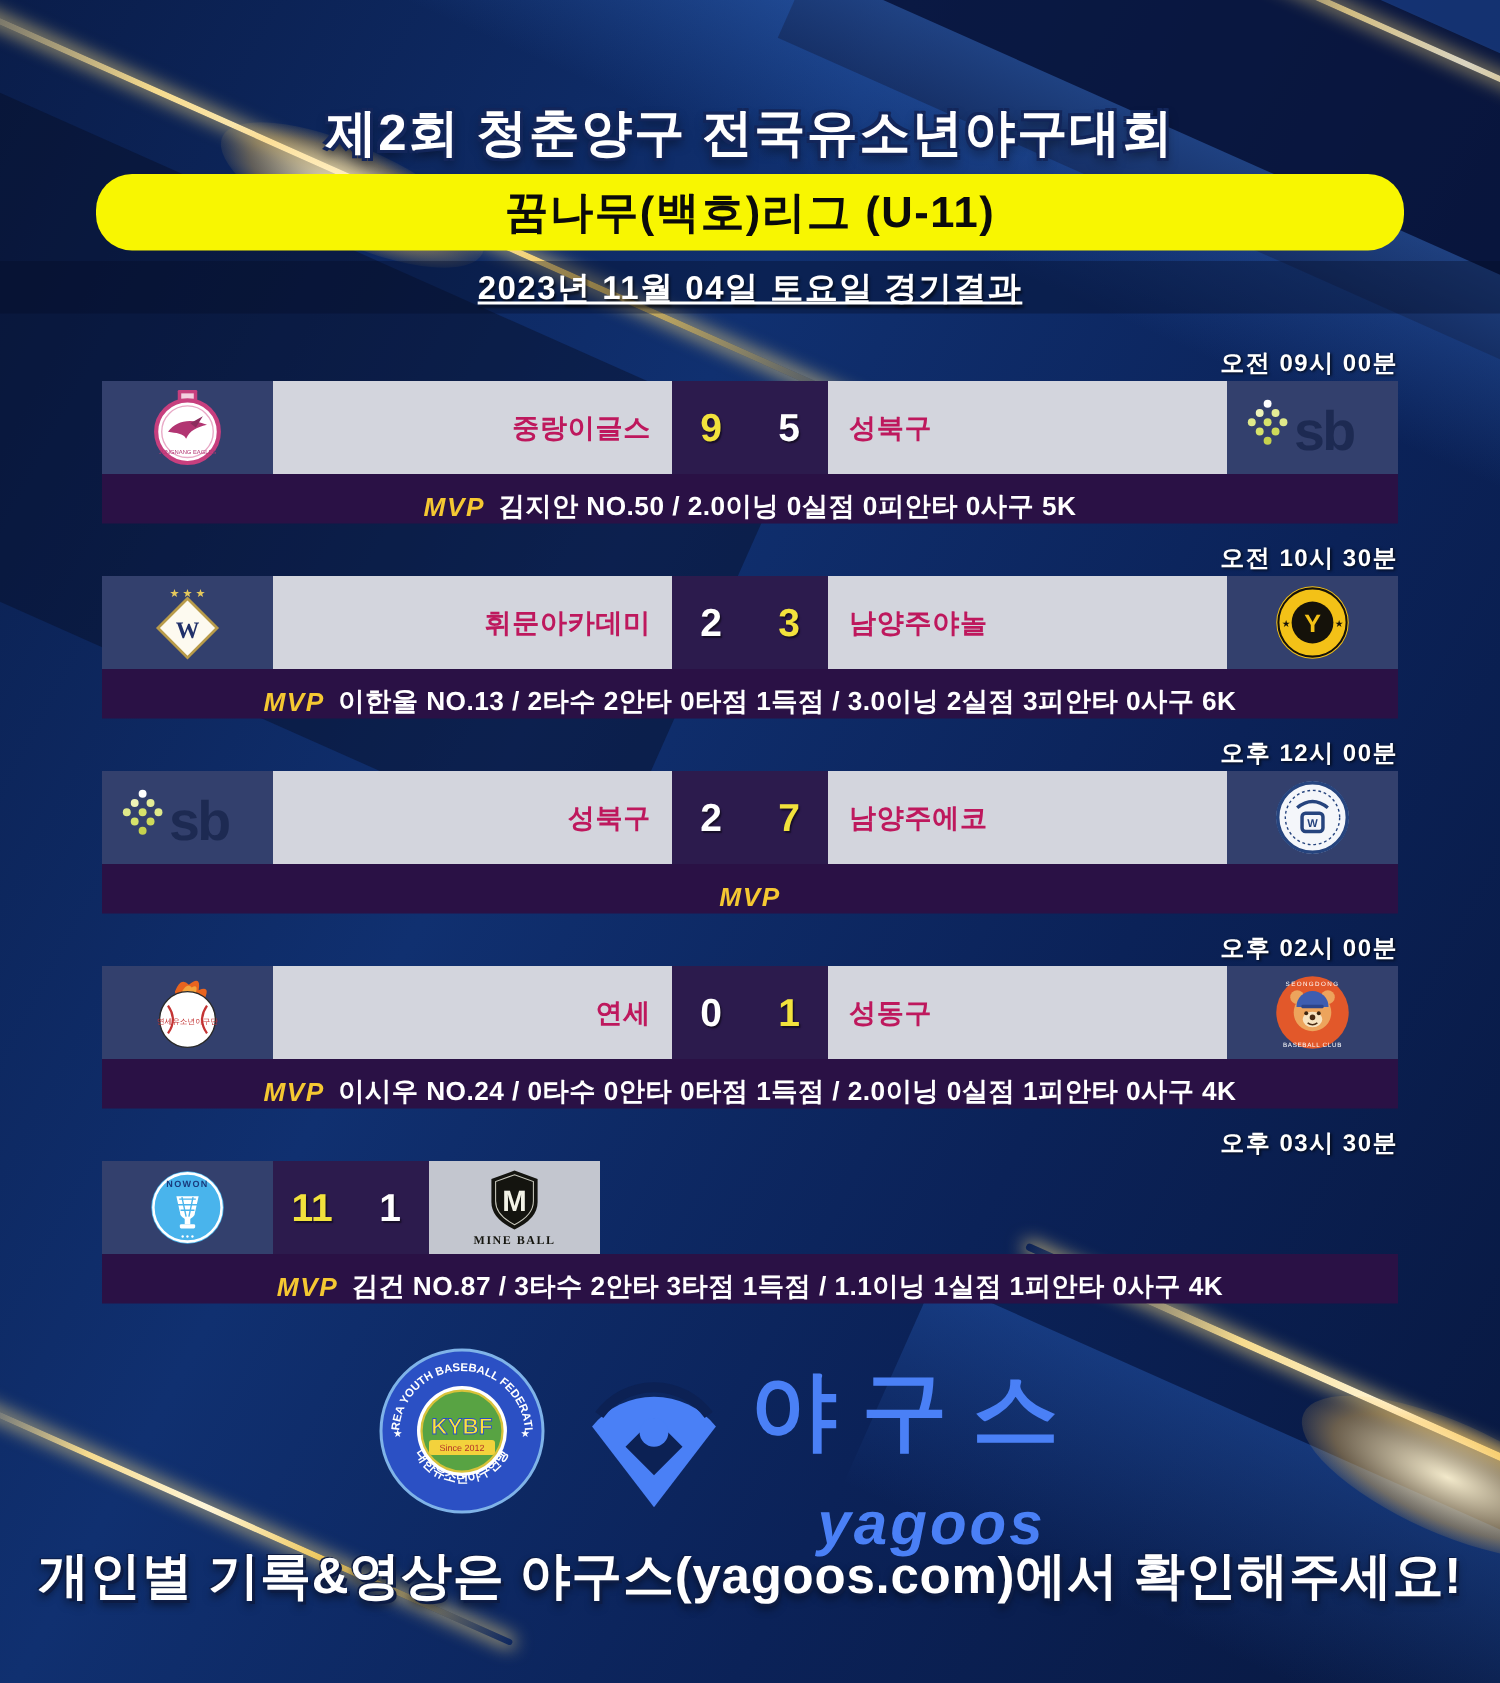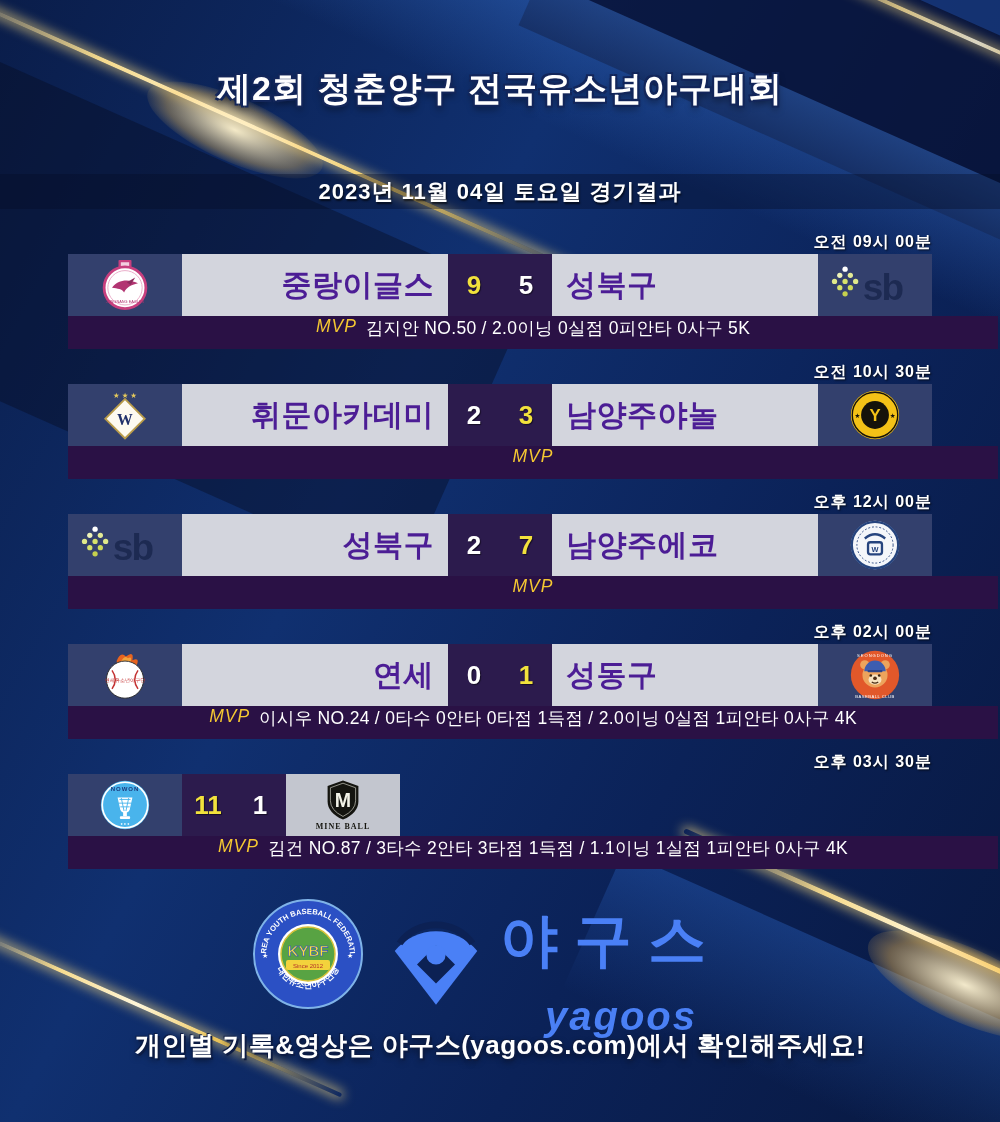--- a/index.html
+++ b/index.html
@@ -34,80 +34,81 @@
     background:radial-gradient(ellipse,rgba(255,244,210,.95),rgba(255,196,84,.4) 55%,rgba(255,196,84,0) 78%);}
   
   .title{position:absolute;z-index:2;top:66px;left:0;width:100%;text-align:center;
     font-size:34px;font-weight:700;color:#ffffff;letter-spacing:1px;
     text-shadow:2px 2px 0 #13265a,-2px 2px 0 #13265a,2px -2px 0 #13265a,-2px -2px 0 #13265a,0 4px 7px rgba(0,0,0,.55);}
   .banner{position:absolute;z-index:2;left:64px;top:116px;width:872px;height:51px;
     background:#f8f601;border-radius:24px;display:flex;align-items:center;justify-content:center;
     font-size:29px;font-weight:800;color:#0b0b0b;letter-spacing:1px;}
   .dateband{position:absolute;z-index:2;left:0;top:174px;width:100%;height:35px;
     background:rgba(6,14,40,.38);display:flex;align-items:center;justify-content:center;
-    font-size:22px;font-weight:800;color:#fff;letter-spacing:1px;text-shadow:1px 2px 2px rgba(0,0,0,.65);}
+    font-size:22px;font-weight:800;color:#fff;letter-spacing:1px;text-shadow:1px 2px 2px rgba(0,0,0,.65);text-decoration:underline;}
   
   .games{position:absolute;z-index:2;left:0;top:214px;width:100%;margin-top:16px;}
   .game{height:130px;position:relative;}
   .game .time{position:absolute;right:68px;top:2px;font-size:16px;font-weight:800;color:#fff;
     text-shadow:1px 1px 2px rgba(0,0,0,.8);letter-spacing:1px;}
   .game .row{position:absolute;left:68px;top:24px;width:864px;height:62px;display:flex;}
   .logo-box{width:114px;height:62px;background:#33406d;display:flex;flex-direction:column;
     align-items:center;justify-content:center;overflow:hidden;}
   .logo-box--light{background:#c3c6cf;}
   .panel{width:266px;background:#d3d5dd;display:flex;align-items:center;}
   .panel.home{justify-content:flex-end;padding-right:14px;}
   .panel.away{justify-content:flex-start;padding-left:14px;}
-  .team-name{font-size:30px;font-weight:800;color:#4c1d95;letter-spacing:0.5px;white-space:nowrap;}
+  .team-name{font-size:18px;font-weight:800;color:#be185d;letter-spacing:0.5px;white-space:nowrap;}
   .score-strip{width:104px;background:#2c1b4d;display:flex;}
   .score{flex:1;display:flex;align-items:center;justify-content:center;font-size:26px;font-weight:800;
     text-shadow:1px 1px 1px rgba(0,0,0,.5);}
   .score.win{color:#f2e23c;}
   .score.lose{color:#ffffff;}
-  .mvp{position:absolute;left:68px;top:86px;width:930px;height:33px;background:#2a1145;
-    display:flex;align-items:flex-start;justify-content:center;gap:9px;font-size:17.5px;font-weight:400;}
+  .mvp{position:absolute;left:68px;top:86px;width:864px;height:33px;background:#2a1145;
+    display:flex;align-items:flex-end;justify-content:center;gap:9px;font-size:17.5px;font-weight:700;}
   .mvp .label{color:#f5c832;font-style:italic;letter-spacing:1px;}
   .mvp .text{color:#ffffff;letter-spacing:0.3px;}
   
   .logo{width:52px;height:52px;display:flex;align-items:center;justify-content:center;}
   .logo svg{width:100%;height:100%;display:block;}
   .logo-sb-seongbuk{width:88px;height:46px;}
   .logo-mineball{width:40px;height:42px;}
   .logo-caption{font-size:8px;font-weight:bold;color:#15150f;letter-spacing:1px;margin-top:1px;
     font-family:"Liberation Serif",serif;}
   .logo-caption:empty{display:none;}
   
   .kybf{position:absolute;z-index:2;left:252px;top:898px;width:112px;height:112px;}
   .yg-icon{position:absolute;z-index:2;left:388px;top:894px;width:96px;height:116px;}
   .yg-kr{position:absolute;z-index:2;left:500px;top:902px;font-size:58px;font-weight:800;
     color:#4a80f6;letter-spacing:16px;white-space:nowrap;}
   .yg-en{position:absolute;z-index:2;left:545px;top:994px;font-size:40px;font-weight:700;
     font-style:italic;color:#4a80f6;letter-spacing:2px;}
   .notice{position:absolute;z-index:2;left:0;top:1028px;width:100%;text-align:center;
-    font-size:26px;font-weight:800;color:#fff;letter-spacing:0.5px;
+    font-size:34px;font-weight:800;color:#fff;letter-spacing:0.5px;
     text-shadow:2px 2px 0 #0d1c44,-1px -1px 0 #0d1c44,0 3px 6px rgba(0,0,0,.55);}
 </style>
 </head>
 <body>
 
 <div class="canvas">
 
   <div class="streak st-darktr"></div>
   <div class="streak st-blue1"></div>
   <div class="streak st-blue2"></div>
   <div class="streak st-darktl"></div>
   <div class="streak gold st-gold1"></div>
   <div class="streak st-glow1"></div>
   <div class="streak gold st-gold2"></div>
   <div class="streak gold st-gold3"></div>
   <div class="streak st-blue3"></div>
   <div class="streak gold st-gold4"></div>
   <div class="streak st-glow2"></div>
 
   <div class="title">제2회 청춘양구 전국유소년야구대회</div>
+  <div class="banner">꿈나무(백호)리그 (U-11)</div>
   <div class="dateband">2023년 11월 04일 토요일 경기결과</div>
 
   <div class="games">
   <div class="game">
     <div class="time">오전 09시 00분</div>
     <div class="row">
       <div class="logo-box">
         <div class="logo logo-jungnang-eagles">
               <svg viewBox="0 0 56 56">
     <rect x="21" y="1" width="14" height="10" rx="1" fill="#c73f7e"></rect>
@@ -189,20 +190,21 @@
     <text x="6" y="31" font-size="7" fill="#15120a">★</text>
     <text x="44" y="31" font-size="7" fill="#15120a">★</text>
     <text x="28" y="34.5" text-anchor="middle" font-size="18" font-weight="bold" fill="#f3c117" font-family="Liberation Sans, sans-serif">Y</text>
   </svg>
             </div>
 
       </div>
     </div>
     <div class="mvp">
       <span class="label">MVP</span>
+      <span class="text">이한울 NO.13 / 2타수 2안타 0타점 1득점 / 3.0이닝 2실점 3피안타 0사구 6K</span>
     </div>
   </div>
 
   <div class="game">
     <div class="time">오후 12시 00분</div>
     <div class="row">
       <div class="logo-box">
         <div class="logo logo-sb-seongbuk">
               <svg viewBox="0 0 100 52">
     <g>

